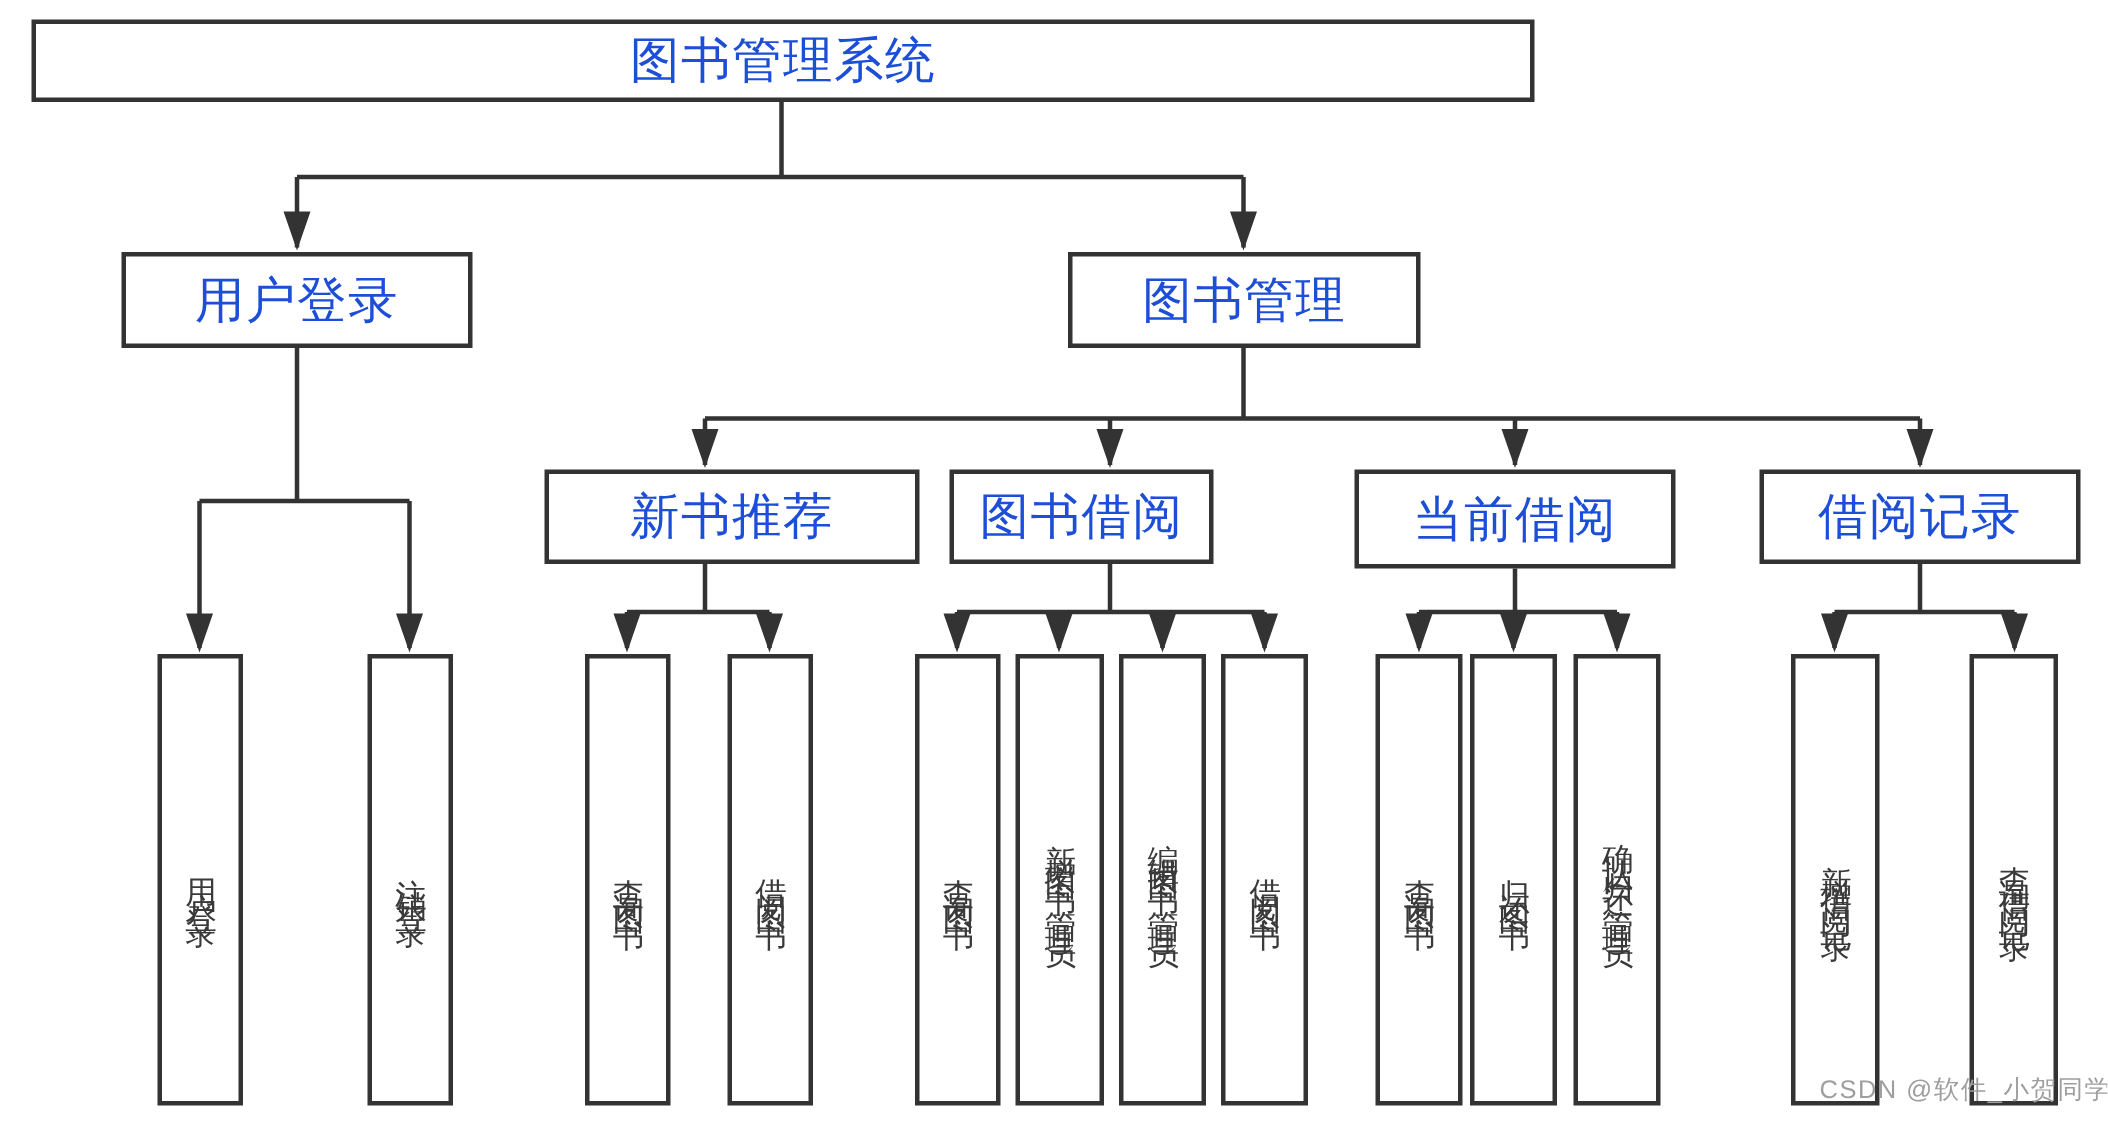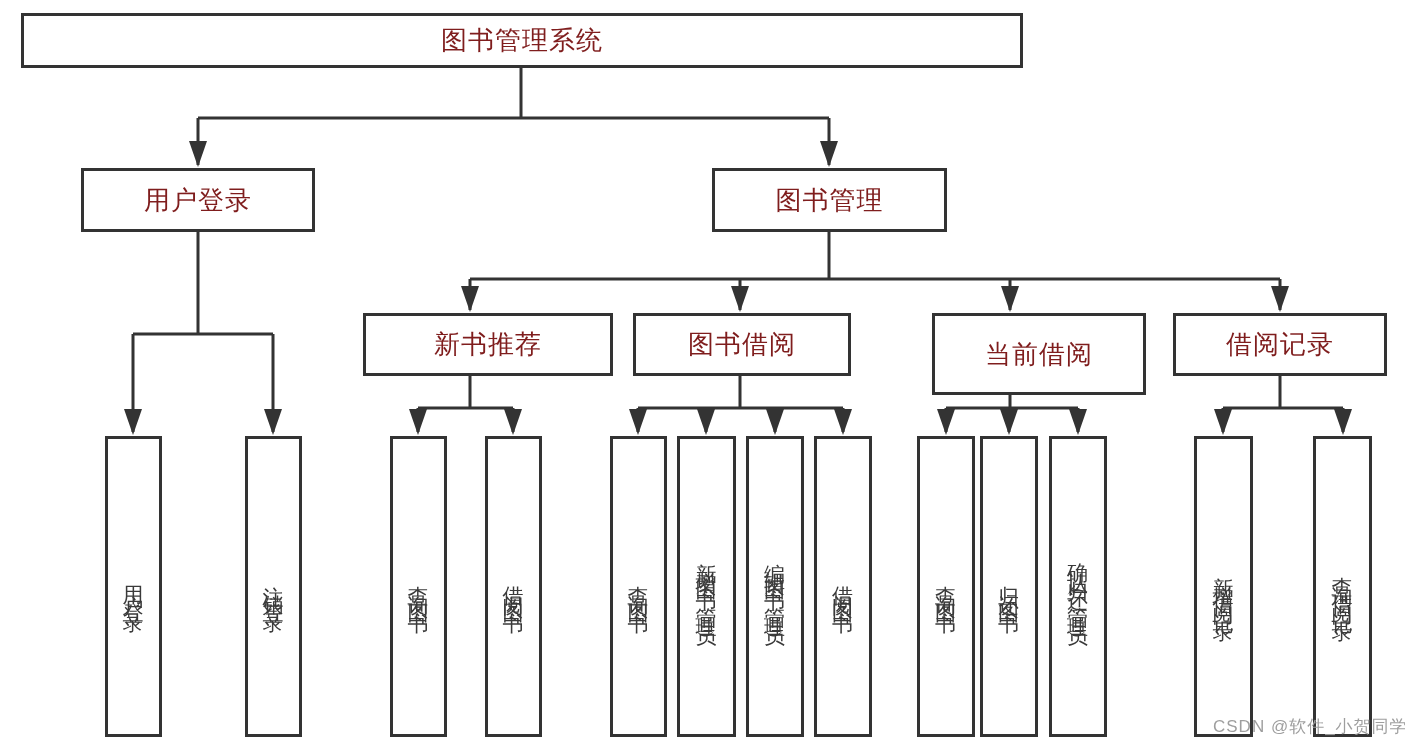--- a/index.html
+++ b/index.html
@@ -13,22 +13,22 @@
   }
   #wires { position: absolute; left: 0; top: 0; width: 1405px; height: 747px; }
   .hnode {
     position: absolute;
     box-sizing: border-box;
     border: 3px solid #333333;
     background: #ffffff;
     display: flex;
     align-items: center;
     justify-content: center;
-    font-size: 26px;
-    color: #7f1d1d;
+    font-size: 33px;
+    color: #1d4ed8;
     letter-spacing: 1px;
     z-index: 2;
   }
   .vnode {
     position: absolute;
     box-sizing: border-box;
     border: 3px solid #333333;
     background: #ffffff;
     display: flex;
     align-items: center;
@@ -101,24 +101,24 @@
   <div class="hnode" style="left:81px; top:168px; width:234px; height:64px;">
     <span>用户登录</span>
   </div>
   <div class="hnode" style="left:712px; top:168px; width:235px; height:64px;align-items:center;">
     <span>图书管理</span>
   </div>
 
   <div class="hnode" style="left:363px; top:313px; width:250px; height:63px;">
     <span>新书推荐</span>
   </div>
-  <div class="hnode" style="left:633px; top:313px; width:218px; height:63px;">
+  <div class="hnode" style="left:633px; top:313px; width:176px; height:63px;">
     <span>图书借阅</span>
   </div>
-  <div class="hnode" style="left:903px; top:313px; width:214px; height:82px;margin-left:29px;">
+  <div class="hnode" style="left:903px; top:313px; width:214px; height:66px;">
     <span>当前借阅</span>
   </div>
   <div class="hnode" style="left:1173px; top:313px; width:214px; height:63px;">
     <span>借阅记录</span>
   </div>
 
   <div class="vnode" style="left:105px; top:436px; width:57px; height:301px;">
     <span class="vtext">用户登录</span>
   </div>
   <div class="vnode" style="left:245px; top:436px; width:57px; height:301px;">

